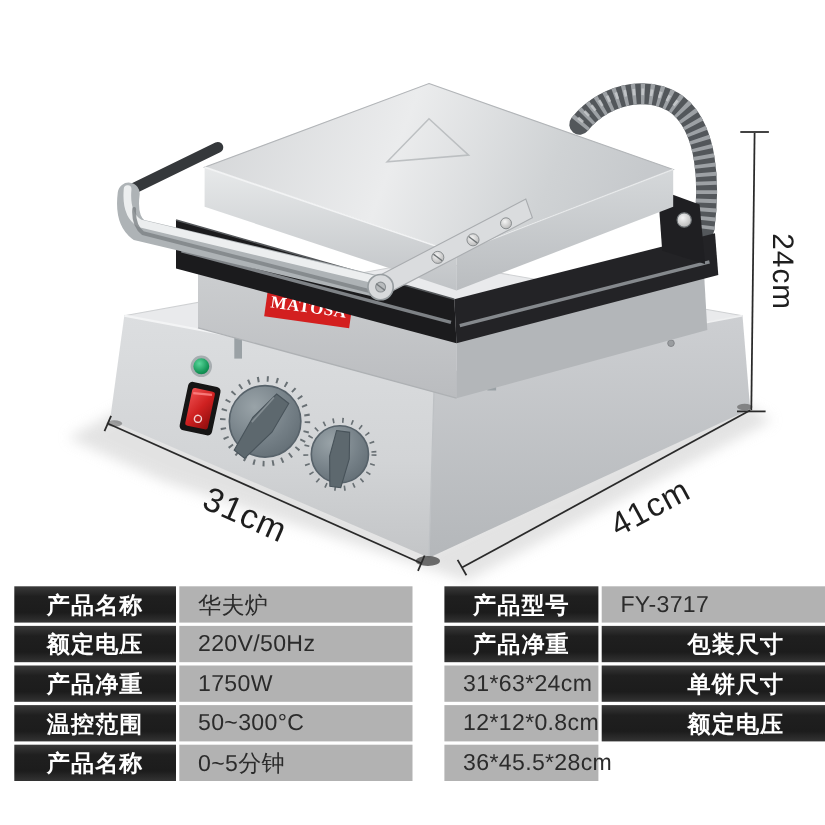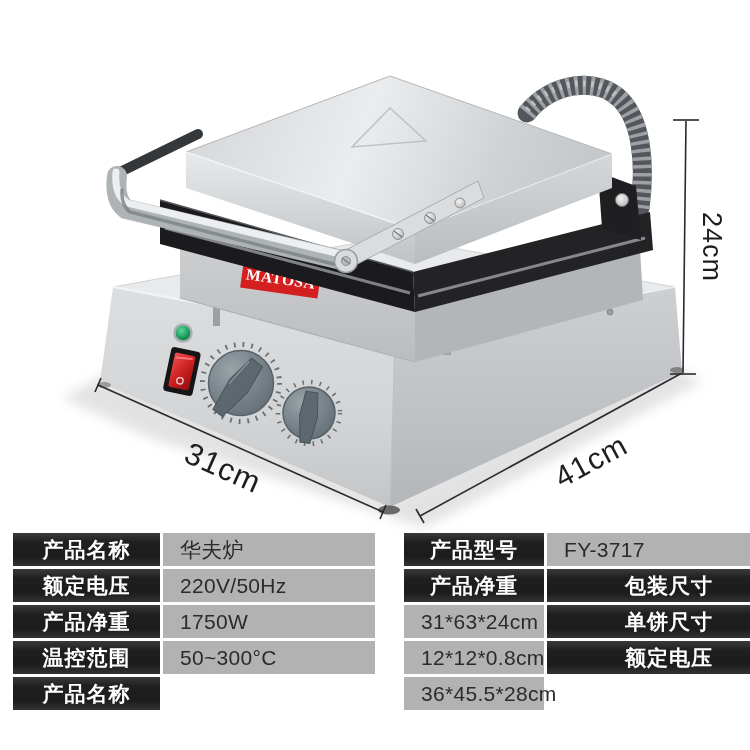--- a/index.html
+++ b/index.html
@@ -201,20 +201,21 @@
   <div class="spec-table left">
     <div class="spec-label">产品名称</div>
     <div class="spec-value">华夫炉</div>
     <div class="spec-label">额定电压</div>
     <div class="spec-value">220V/50Hz</div>
     <div class="spec-label">产品净重</div>
     <div class="spec-value">1750W</div>
     <div class="spec-label">温控范围</div>
     <div class="spec-value">50~300°C</div>
     <div class="spec-label">产品名称</div>
+    <div class="spec-value">0~5分钟</div>
   </div>
 
   <div class="spec-table right">
     <div class="spec-label">产品型号</div>
     <div class="spec-value">FY-3717</div>
     <div class="spec-label">产品净重</div>
     <div class="spec-label">包装尺寸</div>
     <div class="spec-value">31*63*24cm</div>
     <div class="spec-label">单饼尺寸</div>
     <div class="spec-value">12*12*0.8cm</div>

